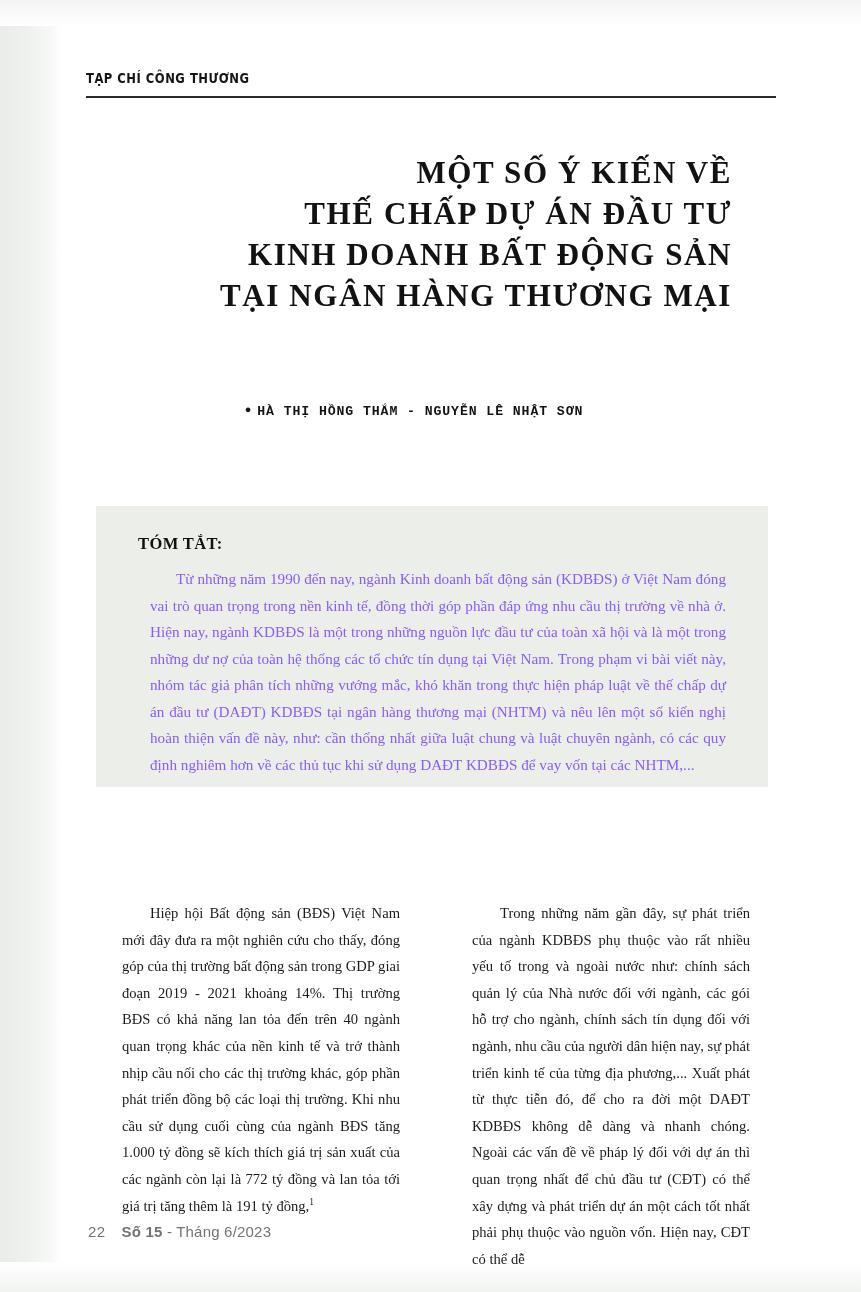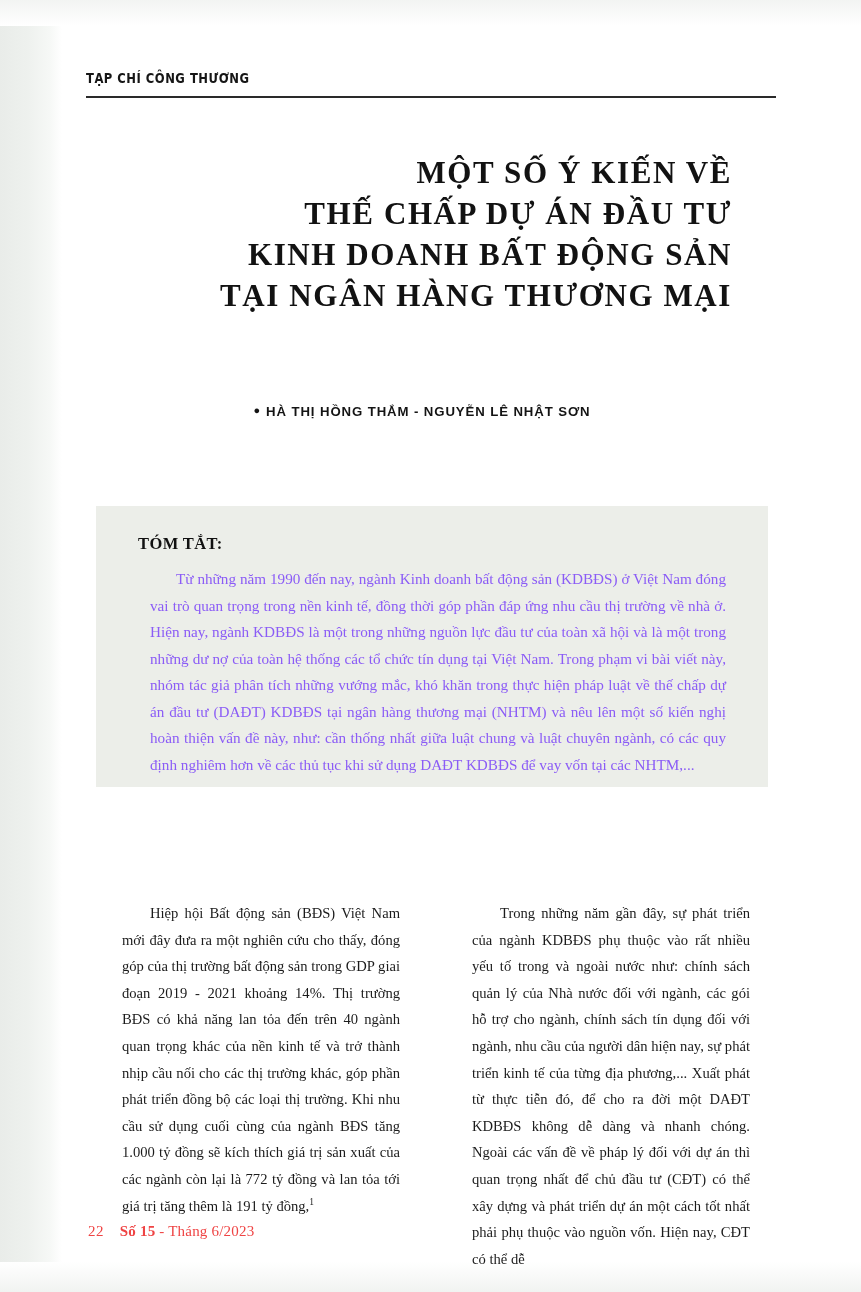--- a/index.html
+++ b/index.html
@@ -76,25 +76,25 @@
     font-size: 31px;
     line-height: 41px;
     letter-spacing: 1.6px;
     color: #121212;
     white-space: nowrap;
   }
 
   
   .authors {
     position: absolute;
-    left: 102px;
+    left: 94px;
     top: 404px;
     width: 640px;
     text-align: center;
-    font-family: Liberation Sans, sans-serif;
+    font-family: Liberation Mono, monospace;
     font-weight: bold;
     font-size: 13.2px;
     letter-spacing: 0.9px;
     color: #141414;
   }
   .authors .bullet {
     font-size: 11px;
     vertical-align: 2px;
     margin-right: 5px;
   }
@@ -167,23 +167,23 @@
     font-size: 9.5px;
     vertical-align: super;
     line-height: 0;
   }
 
   
   .footer {
     position: absolute;
     left: 88px;
     bottom: 52px;
-    font-family: Liberation Serif, serif;
+    font-family: Liberation Sans, sans-serif;
     font-size: 15px;
-    color: #ef4444;
+    color: #737373;
     white-space: nowrap;
   }
   .footer .pageno {
     font-weight: normal;
     margin-right: 16px;
     letter-spacing: 0.4px;
   }
   .footer .issue {
     font-weight: bold;
     letter-spacing: 0.2px;

